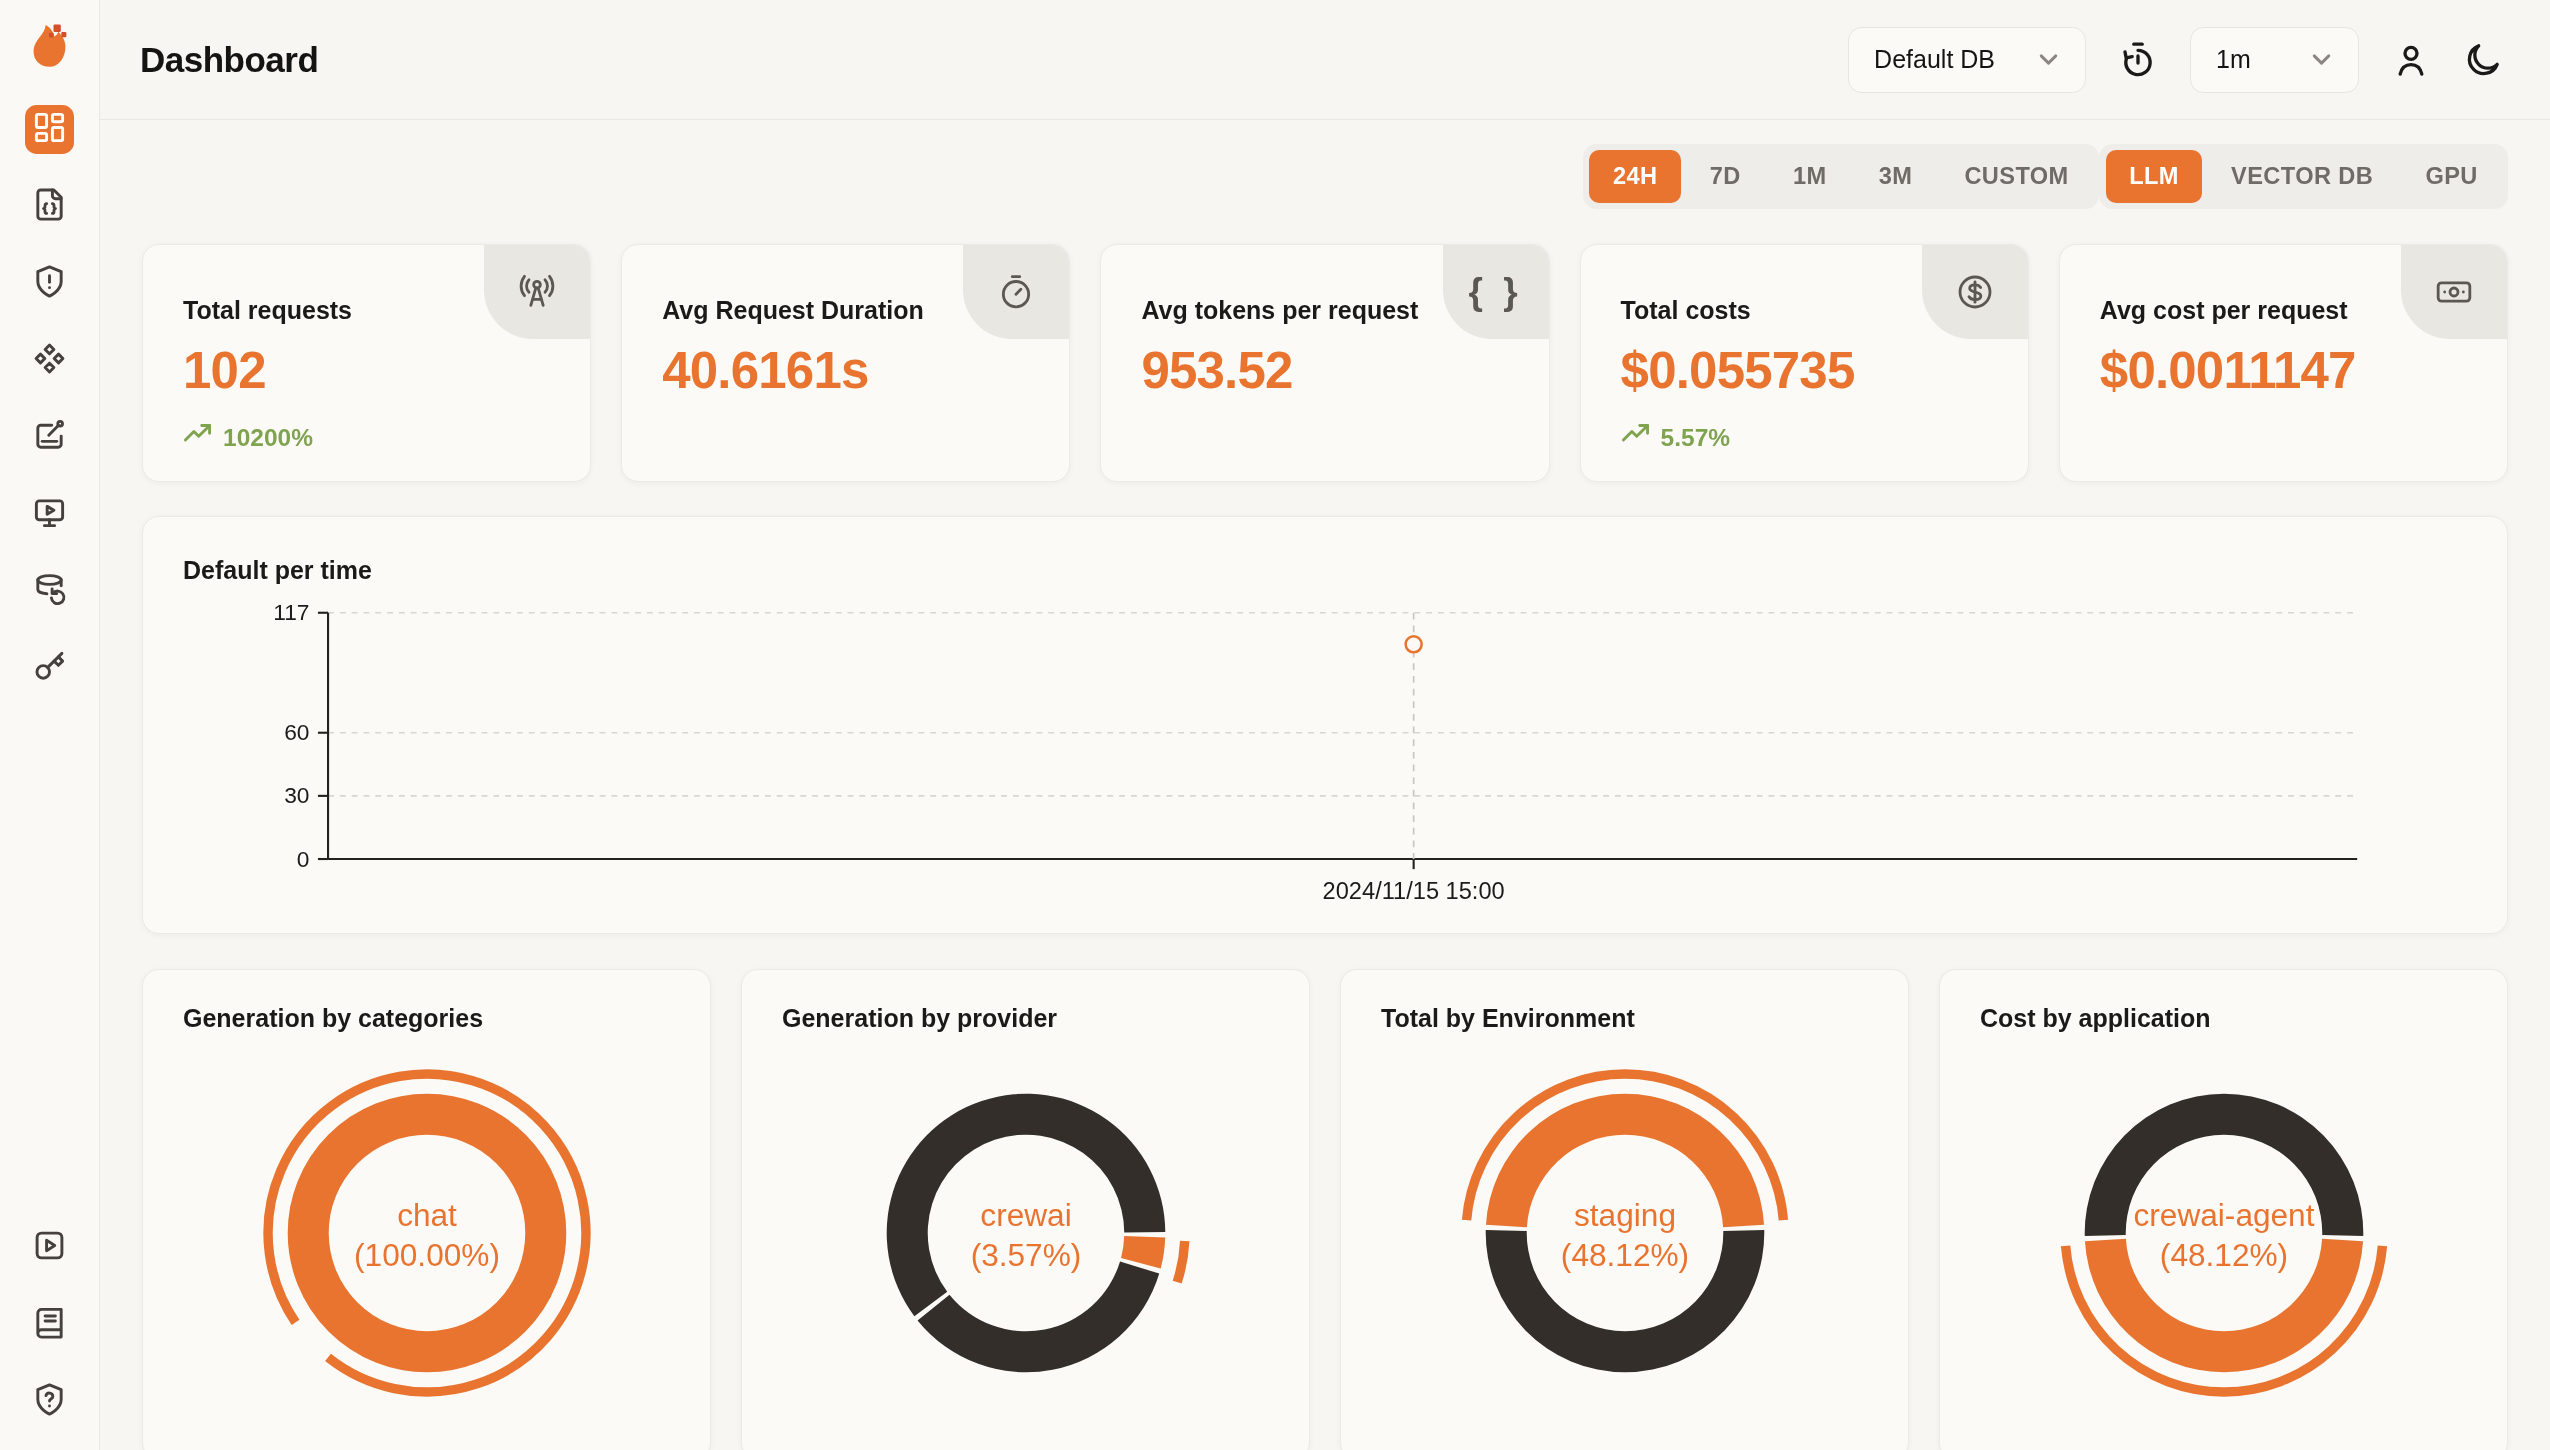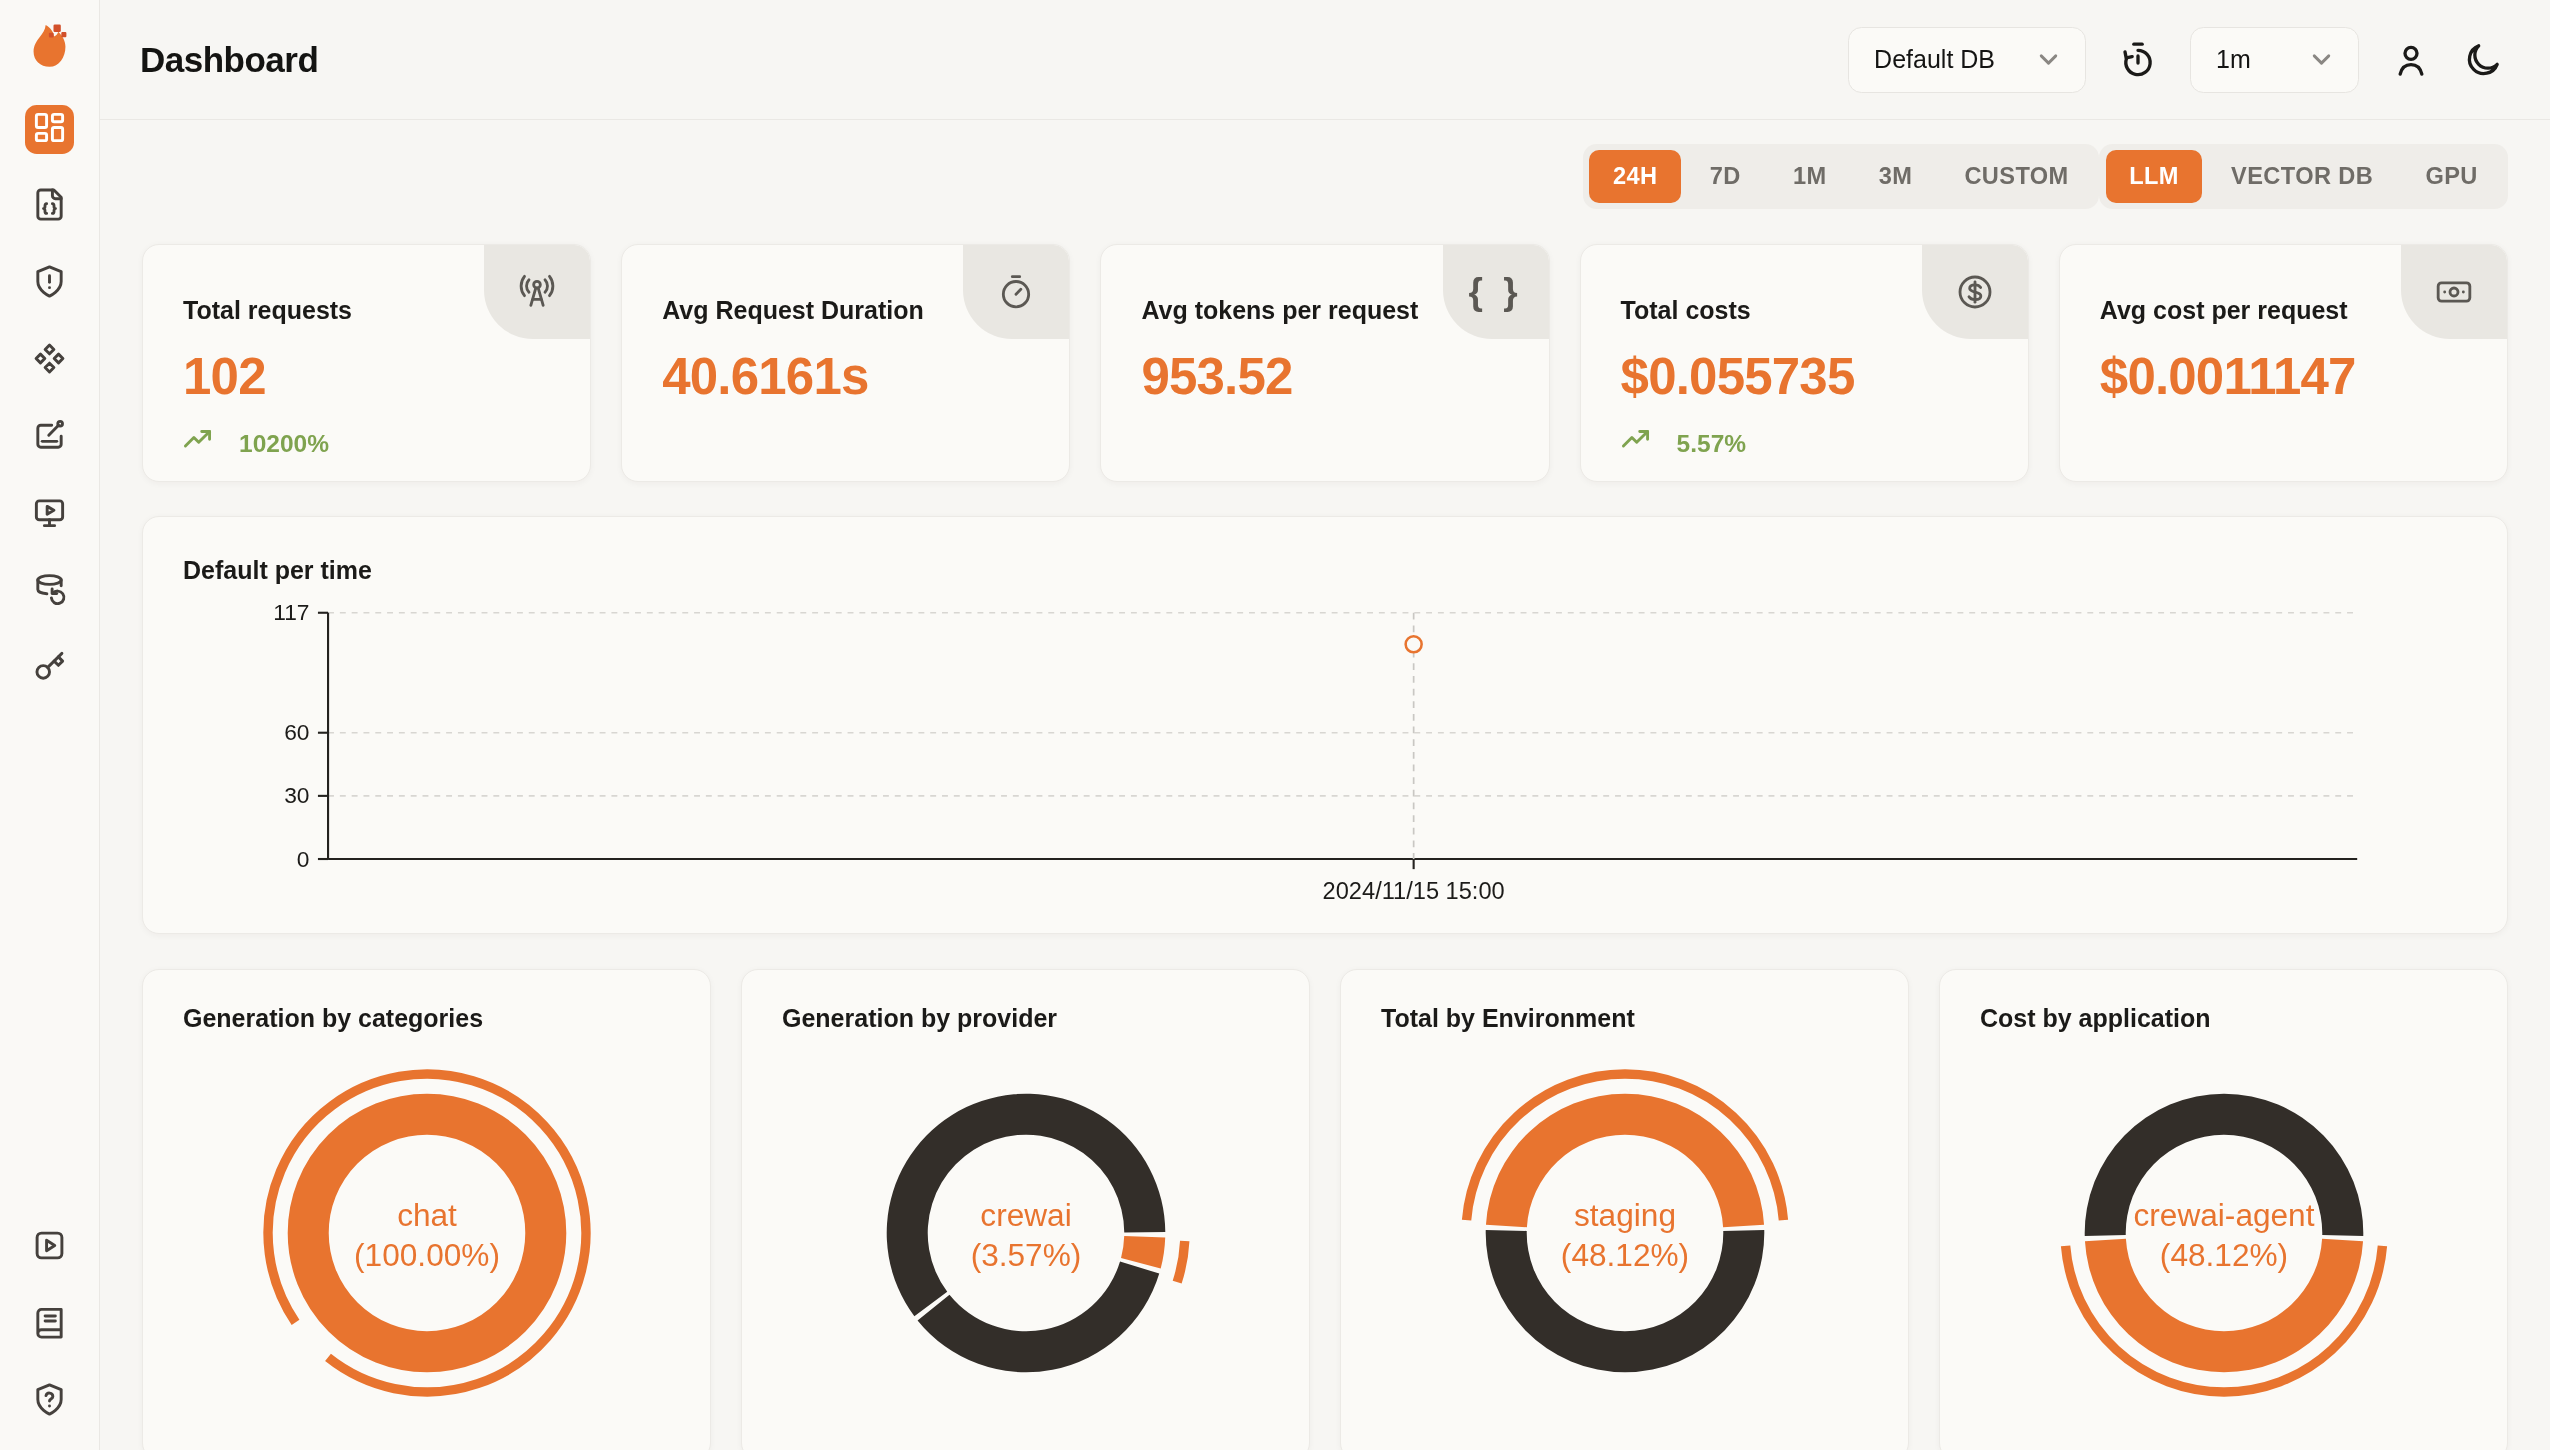--- a/index.html
+++ b/index.html
@@ -43,22 +43,22 @@
   .pill-group { background:#EFEDE9; border-radius:13.5px; padding:6.7px; display:flex; gap:5px; }
   .pill { padding:12.7px 23.6px; border-radius:10px; font-size:23.6px; font-weight:600;
     color:#6F6C67; letter-spacing:0.4px; cursor:pointer; white-space:nowrap; }
   .pill.active { background:#E8742F; color:#FFFFFF; }
 
   .stats { display:flex; gap:30px; margin-top:35px; }
   .card { background:#FBFAF7; border:1.7px solid #ECEAE6; border-radius:17px;
     box-shadow:0 1.7px 6.7px rgba(40,35,30,0.04); }
   .stat-card { position:relative; flex:1; height:238px; padding:51px 0 0 40px; overflow:hidden; }
   .stat-title { font-size:25px; font-weight:600; color:#1B1A18; }
-  .stat-value { font-size:51px; font-weight:700; color:#E8742F; margin-top:22px; letter-spacing:-0.8px; }
-  .stat-trend { display:flex; align-items:center; gap:27px; margin-top:20px;
+  .stat-value { font-size:51px; font-weight:700; color:#E8742F; margin-top:16px; letter-spacing:-0.8px; }
+  .stat-trend { display:flex; align-items:center; gap:11px; margin-top:20px;
     font-size:24.5px; font-weight:600; color:#7FA34F; }
   .stat-trend svg { width:29px; height:29px; stroke:#7FA34F; fill:none; stroke-width:2.4;
     stroke-linecap:round; stroke-linejoin:round; }
   .stat-badge { position:absolute; top:0; right:0; width:106px; height:94px; background:#E9E7E2;
     border-radius:0 15px 0 49px; display:flex; align-items:center; justify-content:center; }
   .stat-badge svg { width:40px; height:40px; stroke:#5B5853; fill:none; stroke-width:1.7;
     stroke-linecap:round; stroke-linejoin:round; }
   .braces-glyph { font-size:37px; font-weight:600; color:#5B5853; letter-spacing:5px;
     font-family:"Liberation Sans", sans-serif; }
 

